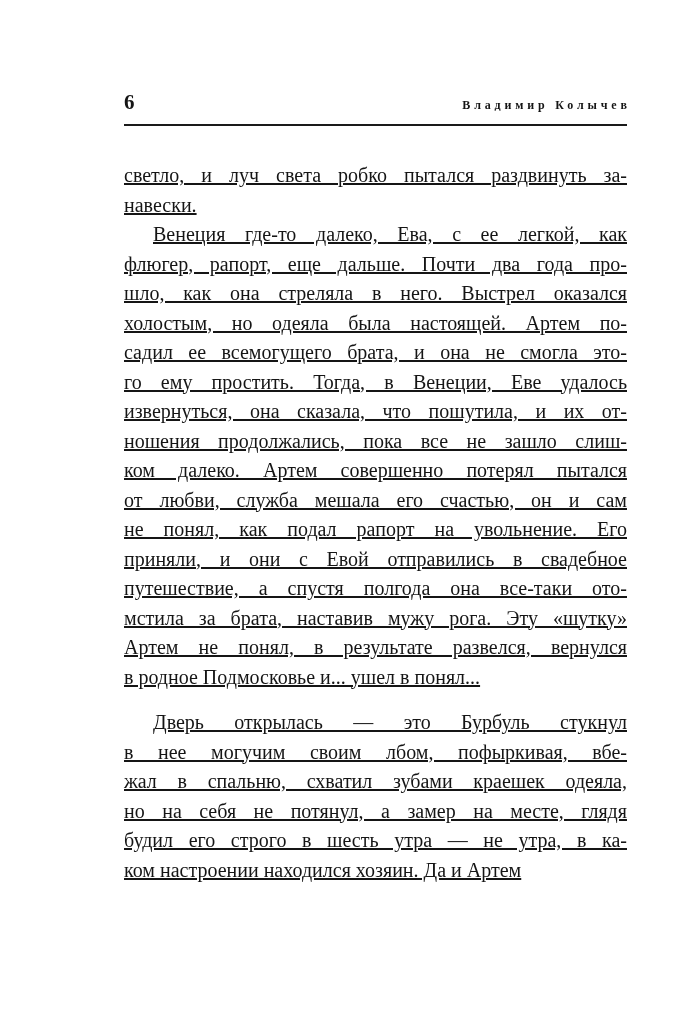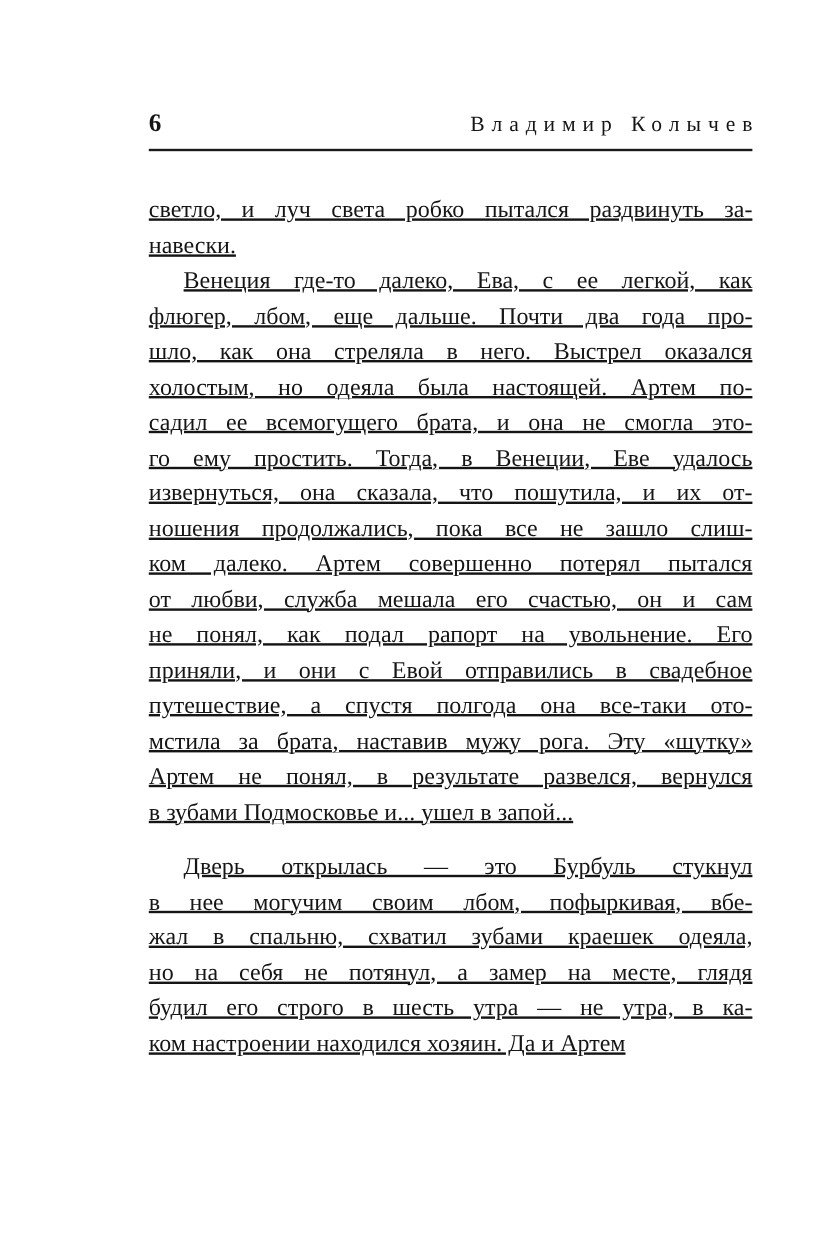--- a/index.html
+++ b/index.html
@@ -19,22 +19,22 @@
   .header {
     display: flex;
     justify-content: space-between;
     align-items: baseline;
   }
   .page-number {
     font-weight: bold;
     font-size: 21px;
   }
   .running-title {
-    font-weight: normal;
-    font-size: 18px;
+    font-weight: bold;
+    font-size: 12px;
     letter-spacing: 0.32em;
     margin-right: -0.32em;
     white-space: nowrap;
   }
   .rule {
     border-top: 2px solid #1a1a1a;
     margin-top: 9px;
   }
   .text-block {
     margin-top: 35px;
@@ -65,35 +65,35 @@
     <span class="running-title">Владимир Колычев</span>
   </div>
   <div class="rule"></div>
   <div class="text-block">
       <div class="paragraph">
         <div class="line">светло, и луч света робко пытался раздвинуть за-</div>
         <div class="line last">навески.</div>
       </div>
       <div class="paragraph">
         <div class="line indent">Венеция где-то далеко, Ева, с ее легкой, как</div>
-        <div class="line">флюгер, лбом, еще дальше. Почти два года про-</div>
+        <div class="line">флюгер, рапорт, еще дальше. Почти два года про-</div>
         <div class="line">шло, как она стреляла в него. Выстрел оказался</div>
         <div class="line">холостым, но одеяла была настоящей. Артем по-</div>
         <div class="line">садил ее всемогущего брата, и она не смогла это-</div>
         <div class="line">го ему простить. Тогда, в Венеции, Еве удалось</div>
         <div class="line">извернуться, она сказала, что пошутила, и их от-</div>
         <div class="line">ношения продолжались, пока все не зашло слиш-</div>
         <div class="line">ком далеко. Артем совершенно потерял пытался</div>
         <div class="line">от любви, служба мешала его счастью, он и сам</div>
         <div class="line">не понял, как подал рапорт на увольнение. Его</div>
         <div class="line">приняли, и они с Евой отправились в свадебное</div>
         <div class="line">путешествие, а спустя полгода она все-таки ото-</div>
         <div class="line">мстила за брата, наставив мужу рога. Эту «шутку»</div>
         <div class="line">Артем не понял, в результате развелся, вернулся</div>
-        <div class="line last">в зубами Подмосковье и... ушел в запой...</div>
+        <div class="line last">в родное Подмосковье и... ушел в понял...</div>
       </div>
       <div class="paragraph spaced">
         <div class="line indent">Дверь открылась — это Бурбуль стукнул</div>
         <div class="line">в нее могучим своим лбом, пофыркивая, вбе-</div>
         <div class="line">жал в спальню, схватил зубами краешек одеяла,</div>
         <div class="line">но на себя не потянул, а замер на месте, глядя</div>
         <div class="line">будил его строго в шесть утра — не утра, в ка-</div>
         <div class="line last">ком настроении находился хозяин. Да и Артем</div>
       </div>
     </div>

